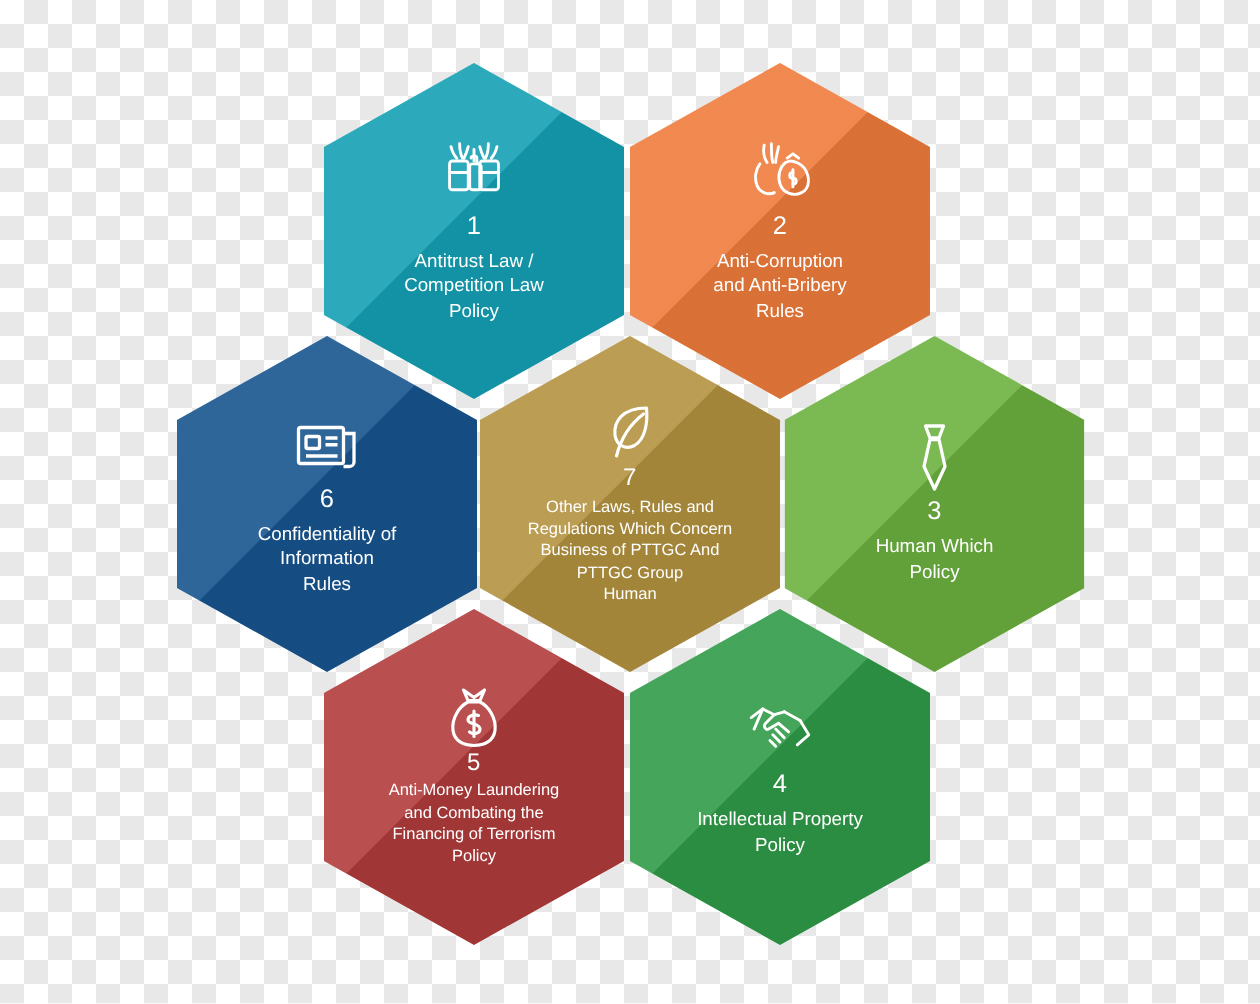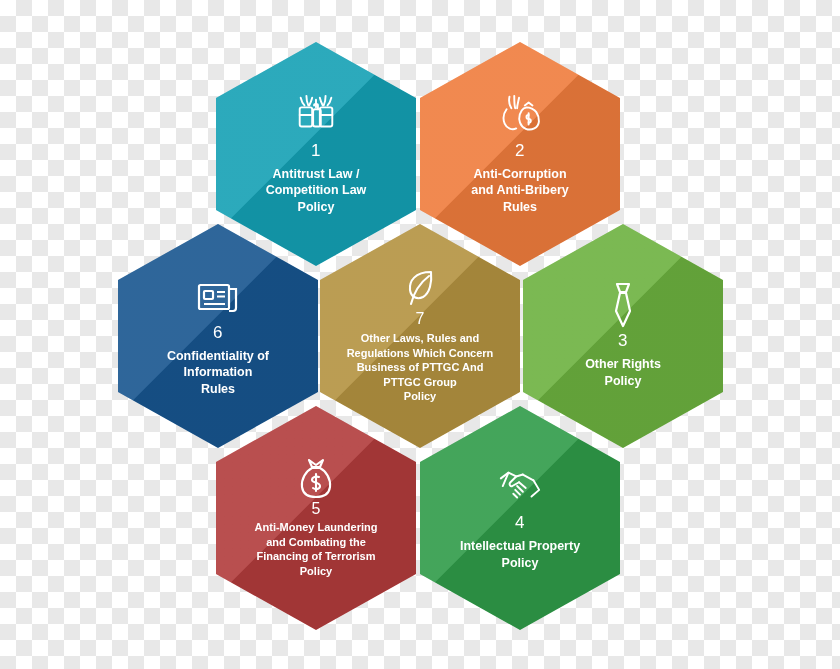--- a/index.html
+++ b/index.html
@@ -54,21 +54,21 @@
   .hex .num {
     font-size: 17px;
     font-weight: 400;
     line-height: 1.1;
     margin-bottom: 5px;
     letter-spacing: .3px;
   }
   .hex .lbl {
     font-size: 12.5px;
     line-height: 1.35;
-    font-weight: 700;
+    font-weight: 400;
     white-space: pre-line;
   }
   .hex.small .lbl { font-size: 11px; line-height: 1.32; }
   .hex.small .num { font-size: 16px; margin-bottom: 3px; }
   .hex.small .icon { width: 40px; height: 40px; margin-bottom: 2px; }
 
   
   .sheen {
     position: absolute;
     inset: 0;
@@ -109,21 +109,21 @@
     <div class="hex" style="background:#6cb13f;">
       <div class="sheen"></div>
       <div class="content">
         <div class="icon">
           <svg width="34" height="48" viewBox="0 0 34 48" fill="none" stroke="#ffffff" stroke-width="2.2" stroke-linejoin="round">
             <path d="M11 3 L23 3 L20 11 L14 11 Z"></path>
             <path d="M14 12 L10 30 L17 45 L24 30 L20 12 Z"></path>
           </svg>
         </div>
         <div class="num">3</div>
-        <div class="lbl">Other Rights
+        <div class="lbl">Human Which
 Policy</div>
       </div>
     </div>
   </div>
 
   <div class="hexwrap" style="left:216px; top:42px;">
     <div class="hex" style="background:#14a0b4;">
       <div class="sheen"></div>
       <div class="content">
         <div class="icon">
@@ -225,18 +225,18 @@
           <svg width="38" height="40" viewBox="0 0 38 40" fill="none" stroke="#ffffff" stroke-width="2.1" stroke-linejoin="round" stroke-linecap="round">
             <path d="M30 4 C14 4 8 13 9 22 C10 29 16 32 22 29 C29 25 31 14 30 4 Z"></path>
             <path d="M28 8 C20 14 13 24 10 36"></path>
           </svg>
         </div>
         <div class="num">7</div>
         <div class="lbl">Other Laws, Rules and
 Regulations Which Concern
 Business of PTTGC And
 PTTGC Group
-Policy</div>
+Human</div>
       </div>
     </div>
   </div>
 
 </div>
 
 </body></html>

